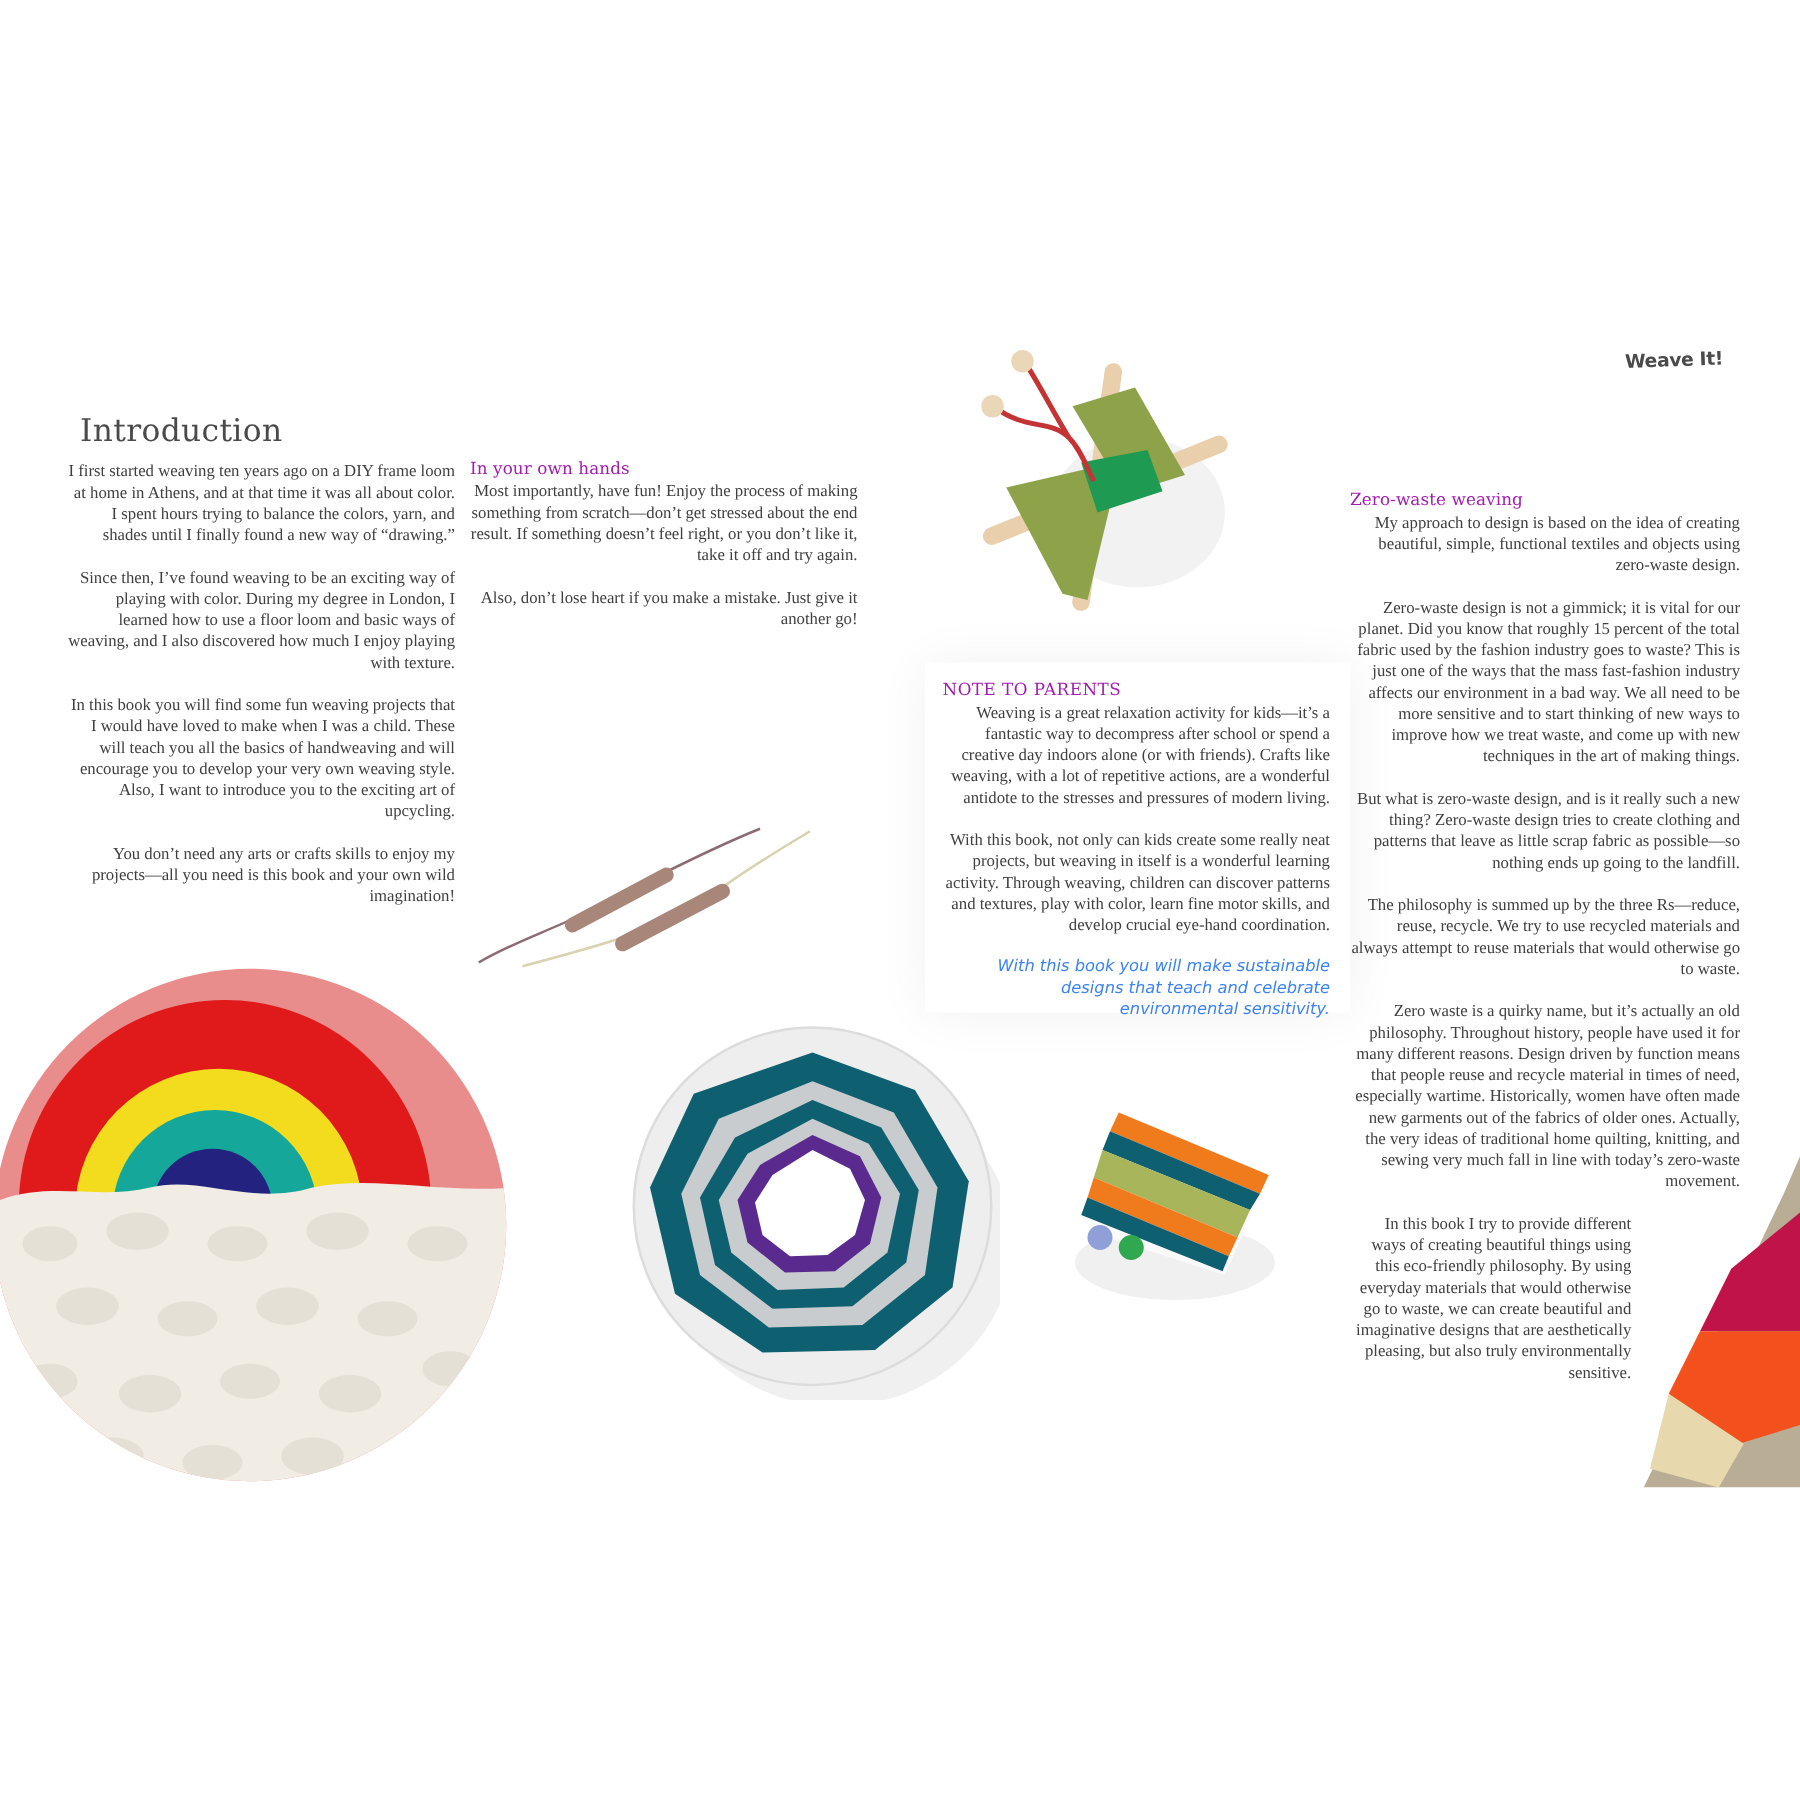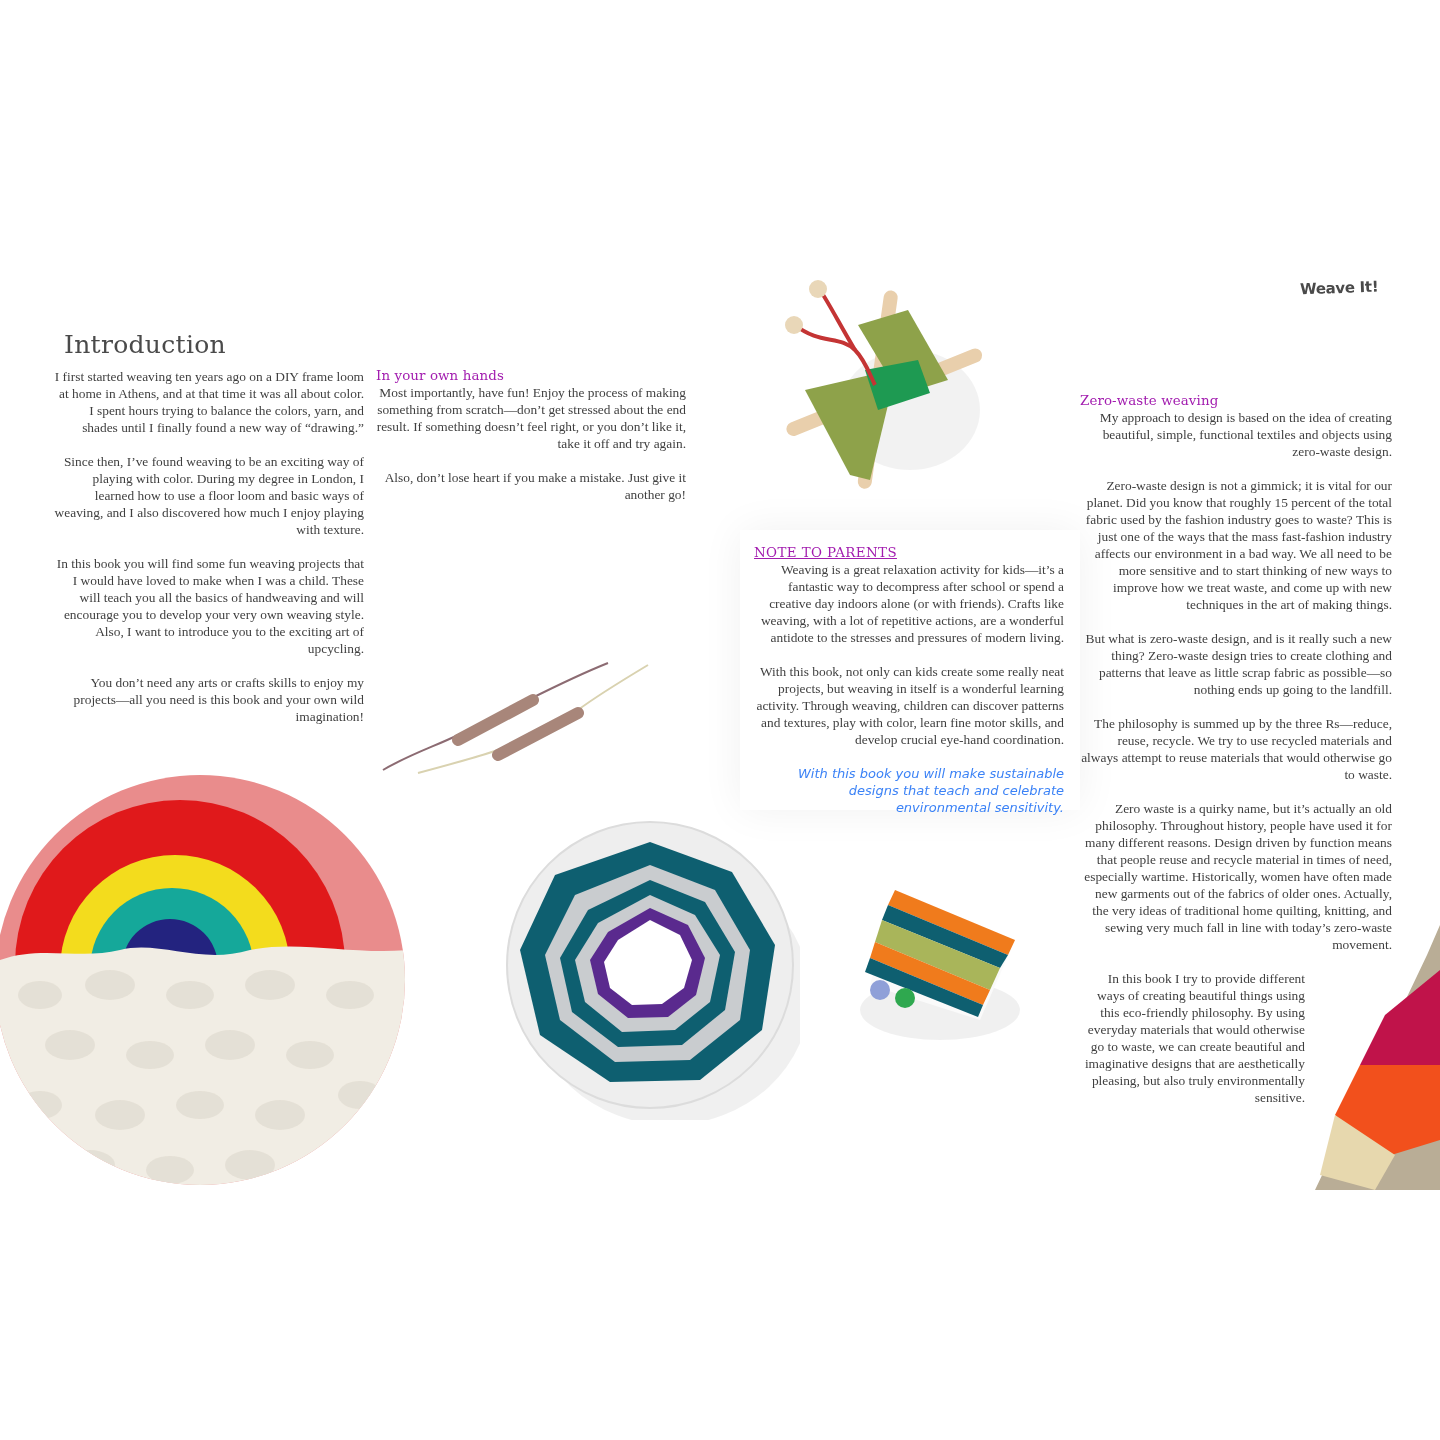--- a/index.html
+++ b/index.html
@@ -63,21 +63,21 @@
 
   <svg class="photo" style="left:378px;top:655px" width="280" height="125" viewBox="0 0 280 125">
     <path d="M5,115 C30,100 60,90 80,80 L150,45 C170,35 200,20 230,8" stroke="#8c6b72" stroke-width="2" fill="none"></path>
     <path d="M80,85 L155,45" stroke="#a8867a" stroke-width="12" stroke-linecap="round" fill="none"></path>
     <path d="M40,118 C70,110 100,102 120,95 L200,55 C220,40 245,25 270,10" stroke="#d9d2b0" stroke-width="2" fill="none"></path>
     <path d="M120,100 L200,58" stroke="#a8867a" stroke-width="12" stroke-linecap="round" fill="none"></path>
   </svg>
 
   <div class="note-box"></div>
   <div class="col col3">
-    <h3 class="subhead" style="letter-spacing:0.4px;text-decoration:underline;">NOTE TO PARENTS</h3>
+    <h3 class="subhead" style="letter-spacing:0.4px;">NOTE TO PARENTS</h3>
     <p>Weaving is a great relaxation activity for kids—it’s a fantastic way to decompress after school or spend a creative day indoors alone (or with friends). Crafts like weaving, with a lot of repetitive actions, are a wonderful antidote to the stresses and pressures of modern living.</p>
     <p>With this book, not only can kids create some really neat projects, but weaving in itself is a wonderful learning activity. Through weaving, children can discover patterns and textures, play with color, learn fine motor skills, and develop crucial eye-hand coordination.</p>
     <p class="italic-note">With this book you will make sustainable designs that teach and celebrate environmental sensitivity.</p>
   </div>
 
   <div class="col col4">
     <h3 class="subhead">Zero-waste weaving</h3>
     <p>My approach to design is based on the idea of creating beautiful, simple, functional textiles and objects using zero-waste design.</p>
     <p>Zero-waste design is not a gimmick; it is vital for our planet. Did you know that roughly 15 percent of the total fabric used by the fashion industry goes to waste? This is just one of the ways that the mass fast-fashion industry affects our environment in a bad way. We all need to be more sensitive and to start thinking of new ways to improve how we treat waste, and come up with new techniques in the art of making things.</p>
     <p>But what is zero-waste design, and is it really such a new thing? Zero-waste design tries to create clothing and patterns that leave as little scrap fabric as possible—so nothing ends up going to the landfill.</p>

